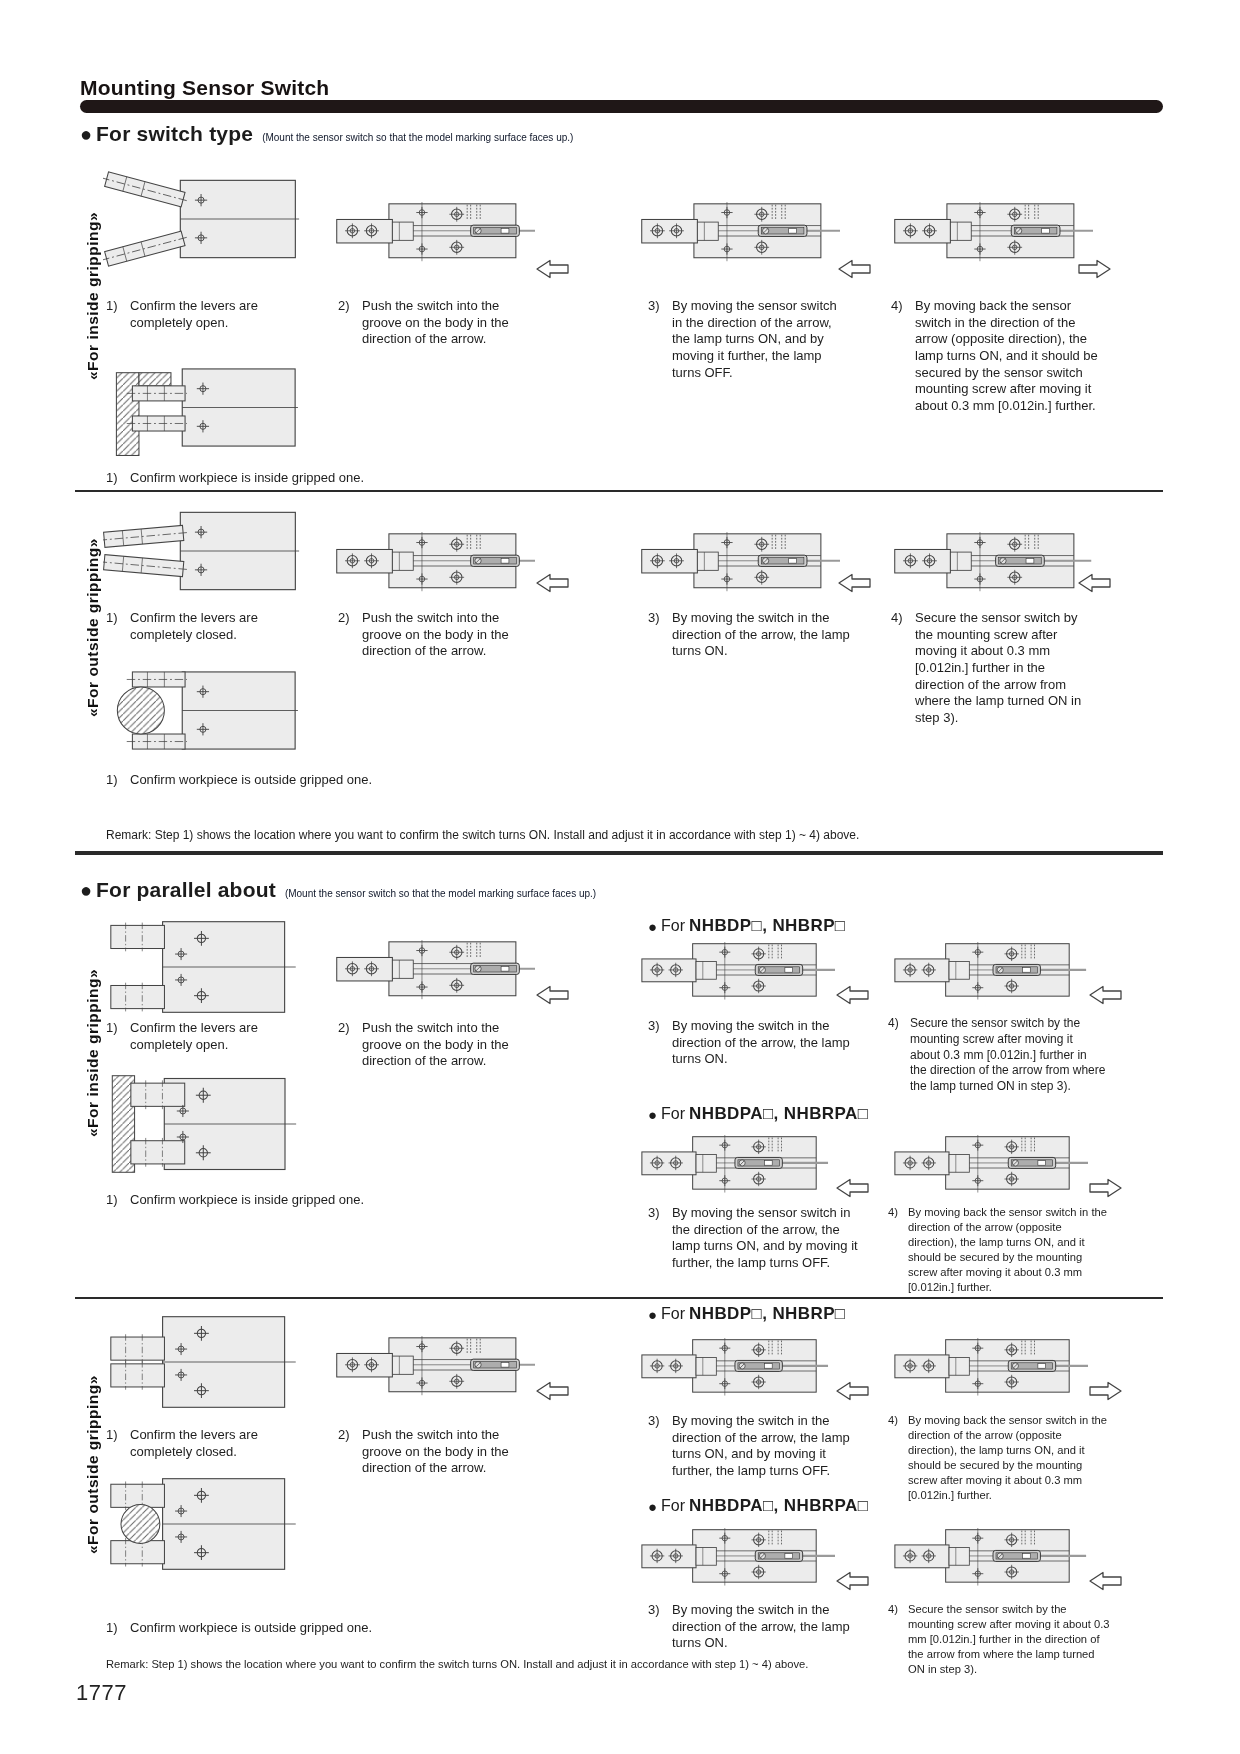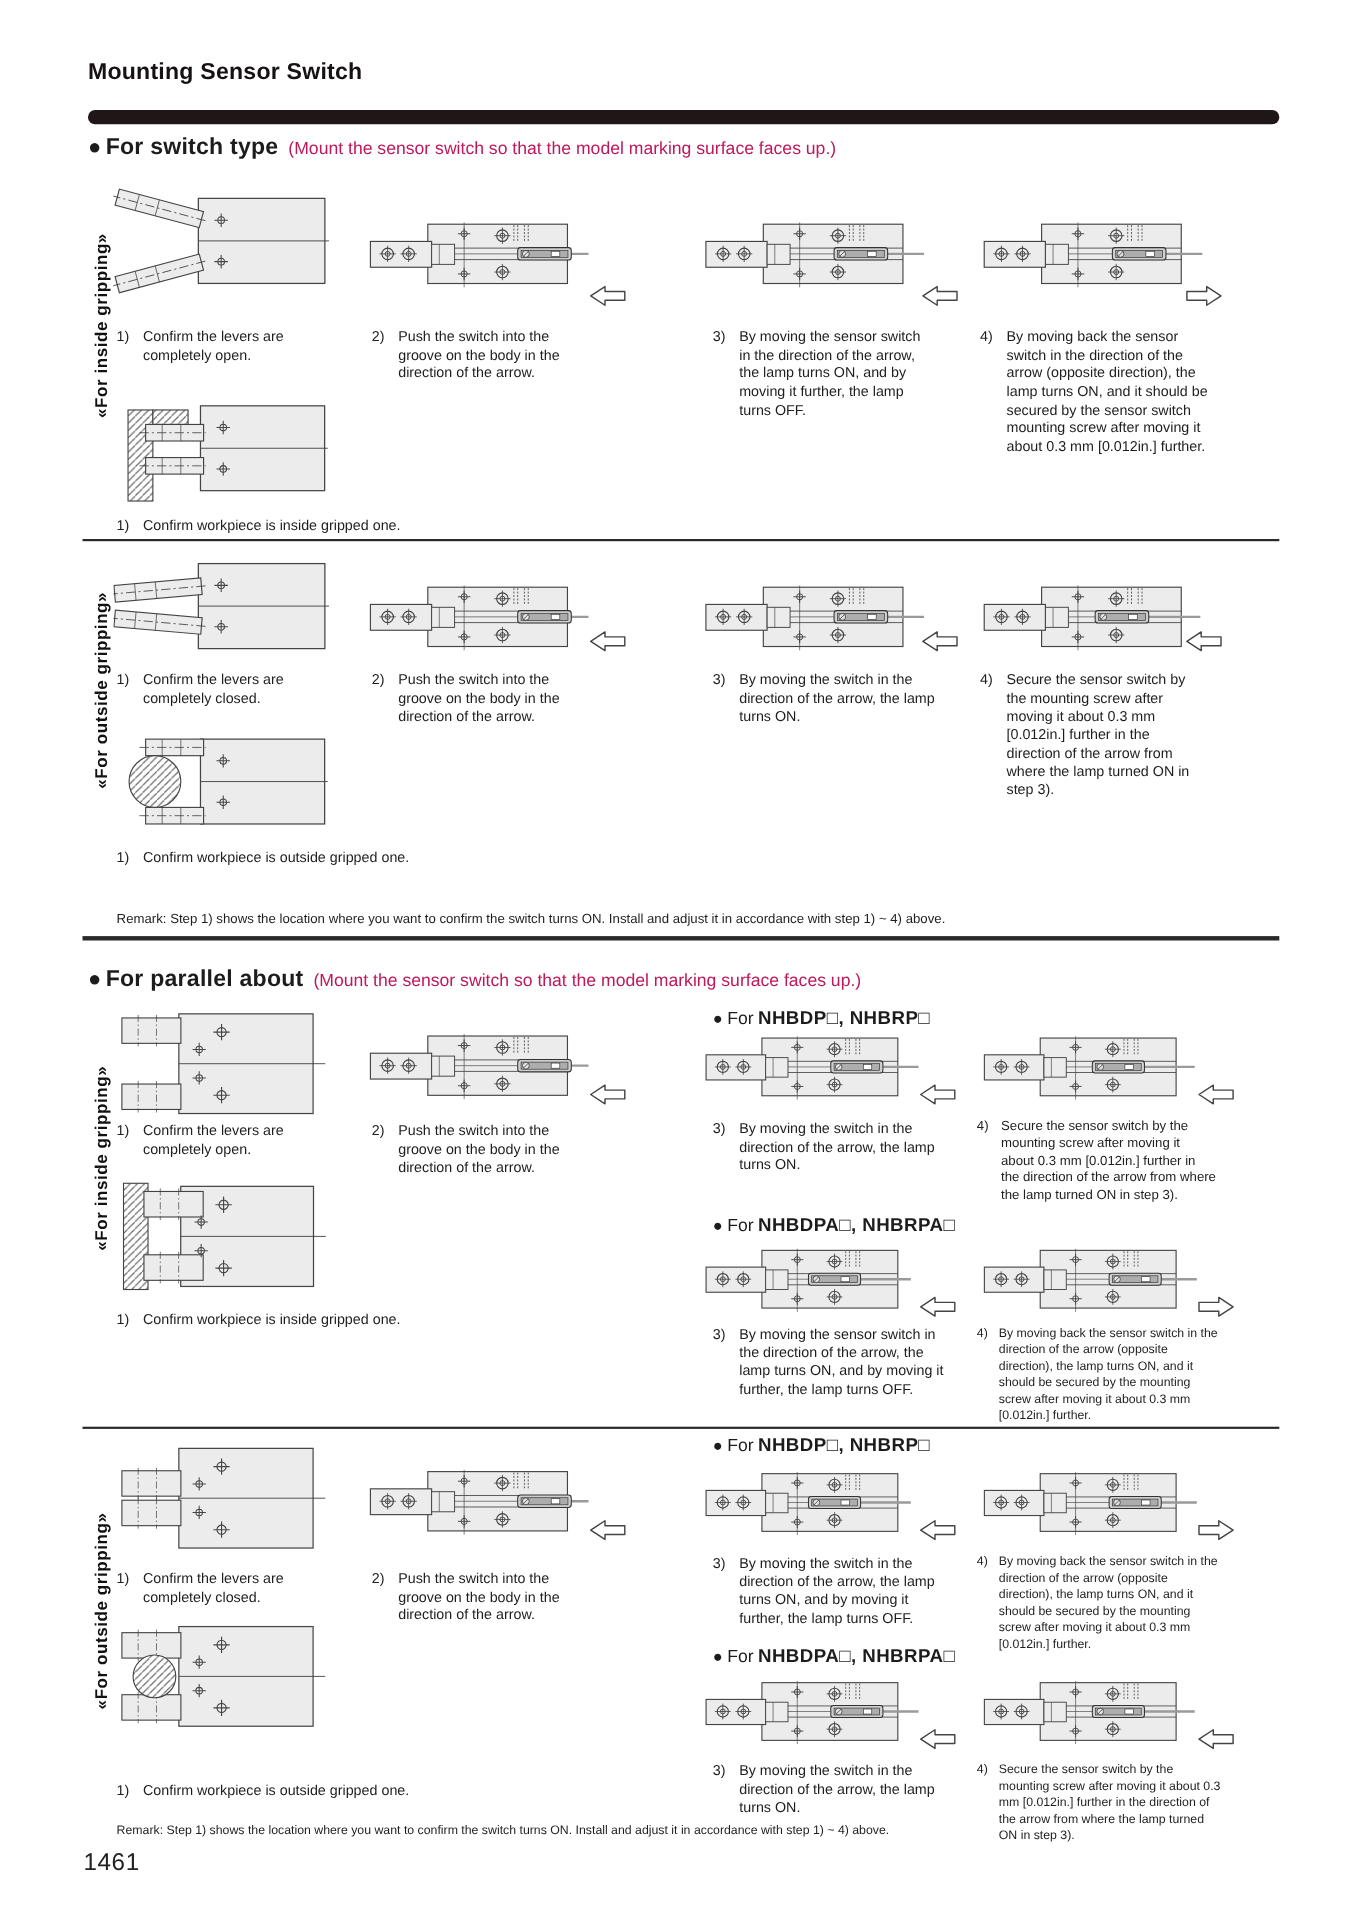--- a/index.html
+++ b/index.html
@@ -5,21 +5,21 @@
   *{margin:0;padding:0;box-sizing:border-box}
   html,body{background:#fff}
   body{width:1240px;height:1754px;position:relative;font-family:"Liberation Sans",sans-serif;color:#1c1c1c;overflow:hidden}
   .abs{position:absolute}
   .title{font-size:21px;font-weight:bold;letter-spacing:.2px;color:#171212}
   .bar{background:#1f1717;border-radius:7px}
   .rule{background:#2a2a2a}
   .sec-head{display:flex;align-items:baseline;gap:4px;white-space:nowrap}
   .sec-head .bullet{font-size:20px;line-height:1;align-self:center}
   .sec-title{font-size:21px;font-weight:bold;letter-spacing:.2px;margin-right:5px}
-  .sec-note{font-size:16px;color:#be185d}
+  .sec-note{font-size:10px;color:#0f172a}
   .mh{display:flex;align-items:baseline;gap:4px;white-space:nowrap}
   .mh .bullet{font-size:15px;align-self:center}
   .mh .for{font-size:16px}
   .mh .models{font-size:17px;font-weight:bold;letter-spacing:.4px}
   .vlabel{writing-mode:vertical-rl;transform:rotate(180deg);text-align:center;font-weight:bold;font-size:15.5px;width:26px;letter-spacing:.5px;color:#111;white-space:nowrap}
   .step{display:flex;font-size:13px;line-height:1.28;color:#1e1e1e}
   .step .n{flex:0 0 24px}
   .step.mid{font-size:12px;line-height:1.32}
   .step.mid .n{flex:0 0 22px}
   .step.small{font-size:11.2px;line-height:1.34}
@@ -104,21 +104,21 @@
     </g>
     <g id="ar-l">
         <path d="M2 11 L15 2.5 L15 7 L33 7 L33 15 L15 15 L15 19.5 Z" fill="#fff" stroke="#444" stroke-width="1.3" stroke-linejoin="round"></path>
       </g>
     <g id="ar-r">
         <path d="M33 11 L20 2.5 L20 7 L2 7 L2 15 L20 15 L20 19.5 Z" fill="#fff" stroke="#444" stroke-width="1.3" stroke-linejoin="round"></path>
       </g>
   </defs>
 </svg>
 
-<div class="abs title" style="left:80px;top:54px">Mounting Sensor Switch</div>
+<div class="abs title" style="left:80px;top:76px">Mounting Sensor Switch</div>
 <div class="abs bar" style="left:80px;top:100px;width:1083px;height:13px"></div>
 
 <div class="abs sec-head" style="left:80px;top:122px">
   <span class="bullet">●</span>
   <span class="sec-title">For switch type</span>
   <span class="sec-note">(Mount the sensor switch so that the model marking surface faces up.)</span>
 </div>
 
 <div class="abs vlabel" style="left:80px;top:168px;height:255px;line-height:26px">«For inside gripping»</div>
 
@@ -497,13 +497,13 @@
   <span class="t">Secure the sensor switch by the mounting screw after moving it about 0.3 mm [0.012in.] further in the direction of the arrow from where the lamp turned ON in step 3).</span>
 </div>
 
 <div class="abs step" style="left:106px;top:1620px;width:420px">
   <span class="n">1)</span>
   <span class="t">Confirm workpiece is outside gripped one.</span>
 </div>
 
 <div class="abs remark small" style="left:106px;top:1658px">Remark: Step 1) shows the location where you want to confirm the switch turns ON. Install and adjust it in accordance with step 1) ~ 4) above.</div>
 
-<div class="abs pagenum" style="left:76px;top:1680px">1461</div>
+<div class="abs pagenum" style="left:76px;top:1680px">1777</div>
 
 </body></html>

